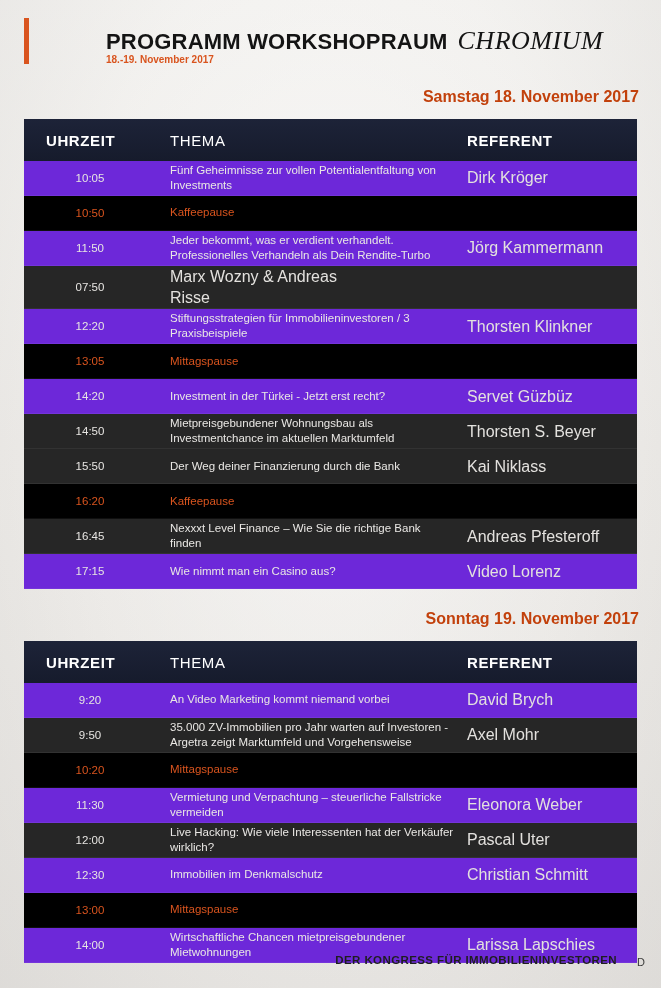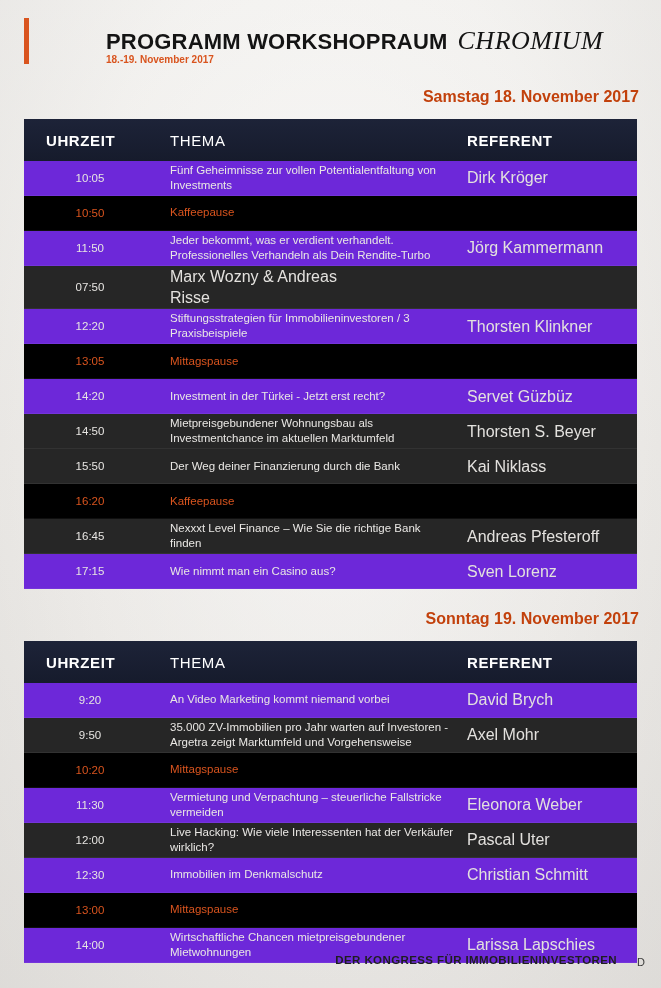--- a/index.html
+++ b/index.html
@@ -250,21 +250,21 @@
           <div class="c-speaker"></div>
         </div>
         <div class="row dark">
           <div class="c-time">16:45</div>
           <div class="c-topic">Nexxxt Level Finance – Wie Sie die richtige Bank finden</div>
           <div class="c-speaker">Andreas Pfesteroff</div>
         </div>
         <div class="row light">
           <div class="c-time">17:15</div>
           <div class="c-topic">Wie nimmt man ein Casino aus?</div>
-          <div class="c-speaker">Sven Lorenz</div>
+          <div class="c-speaker">Video Lorenz</div>
         </div>
       </div>
   </div>
 
   <div class="day-heading" style="top: 610px;">Sonntag 19. November 2017</div>
 
   <div class="table" id="table-day-1" style="top: 641px;">
     <div class="thead">
       <div class="col-time">UHRZEIT</div>
       <div class="col-topic">THEMA</div>

